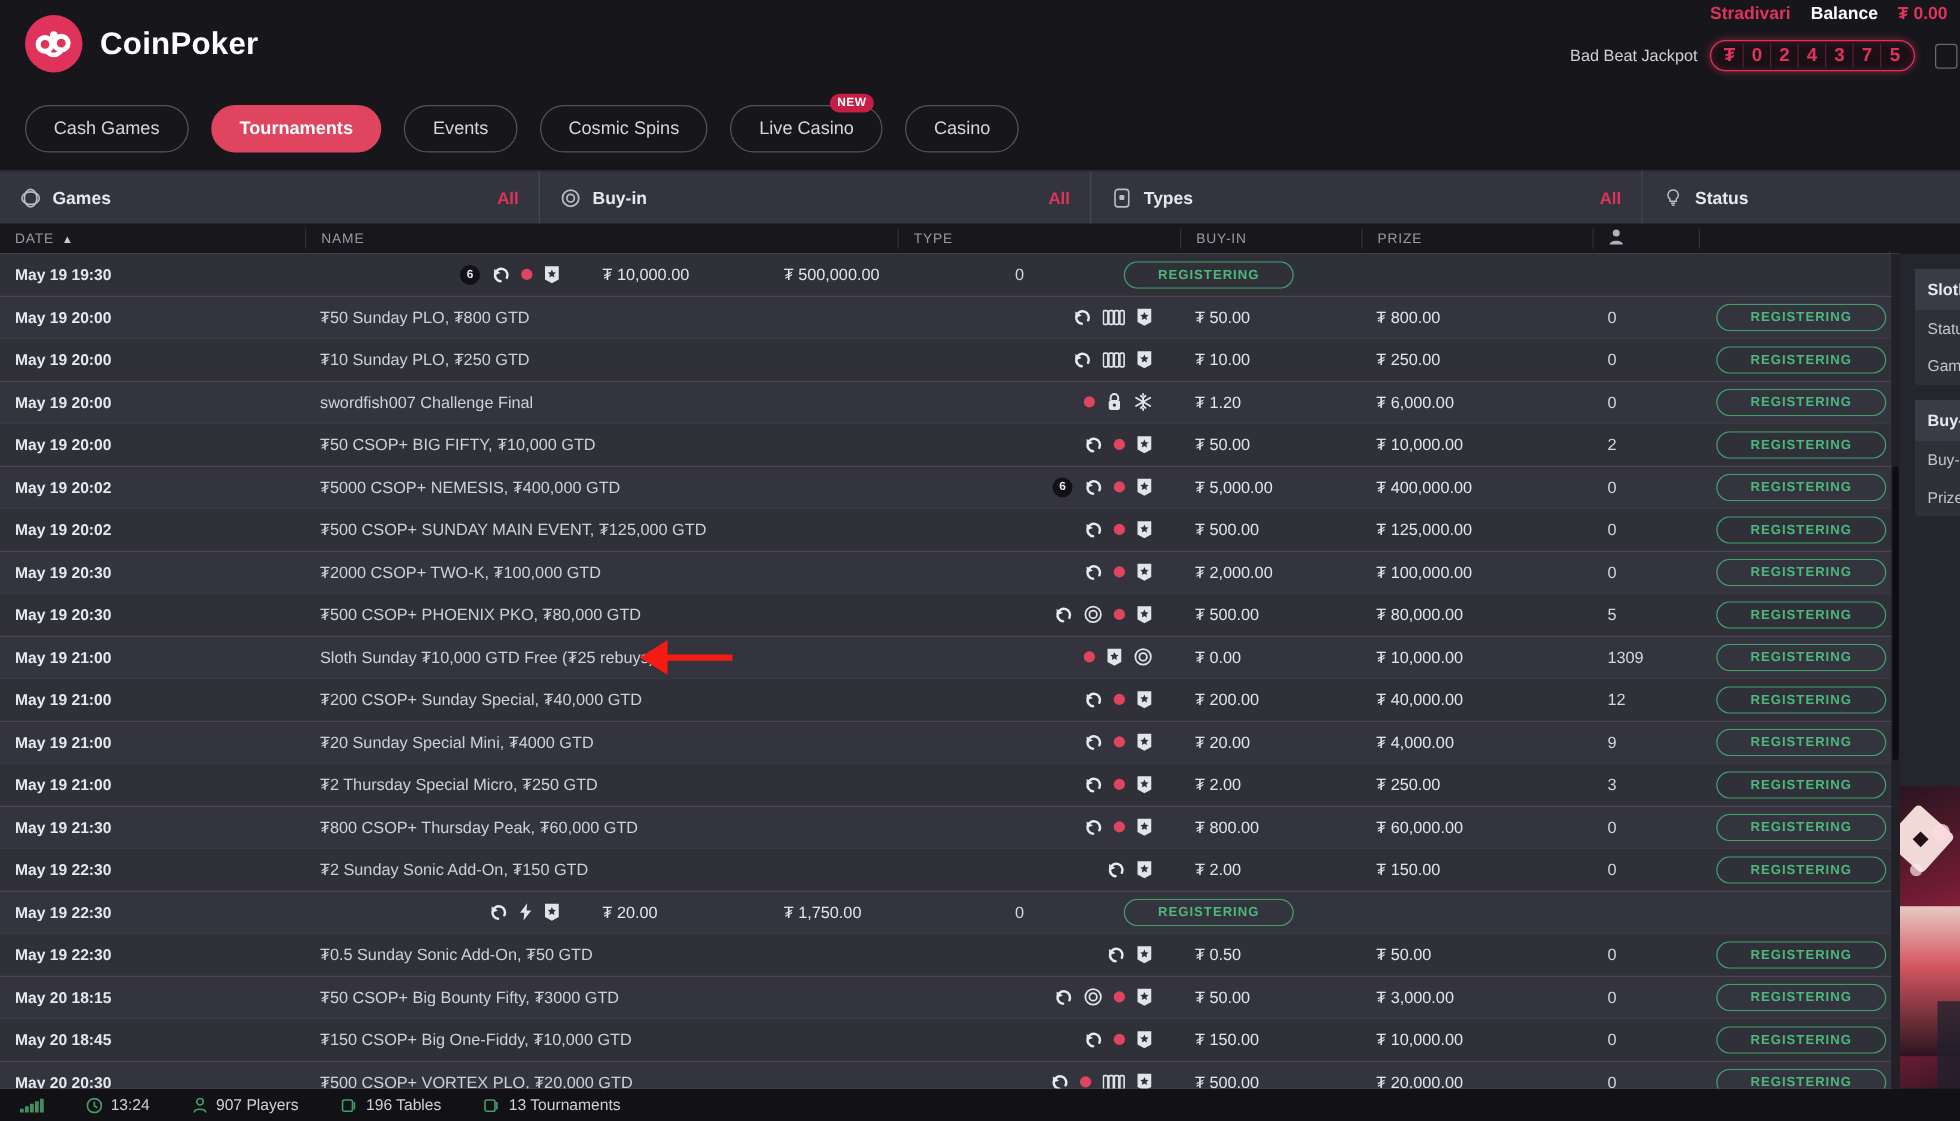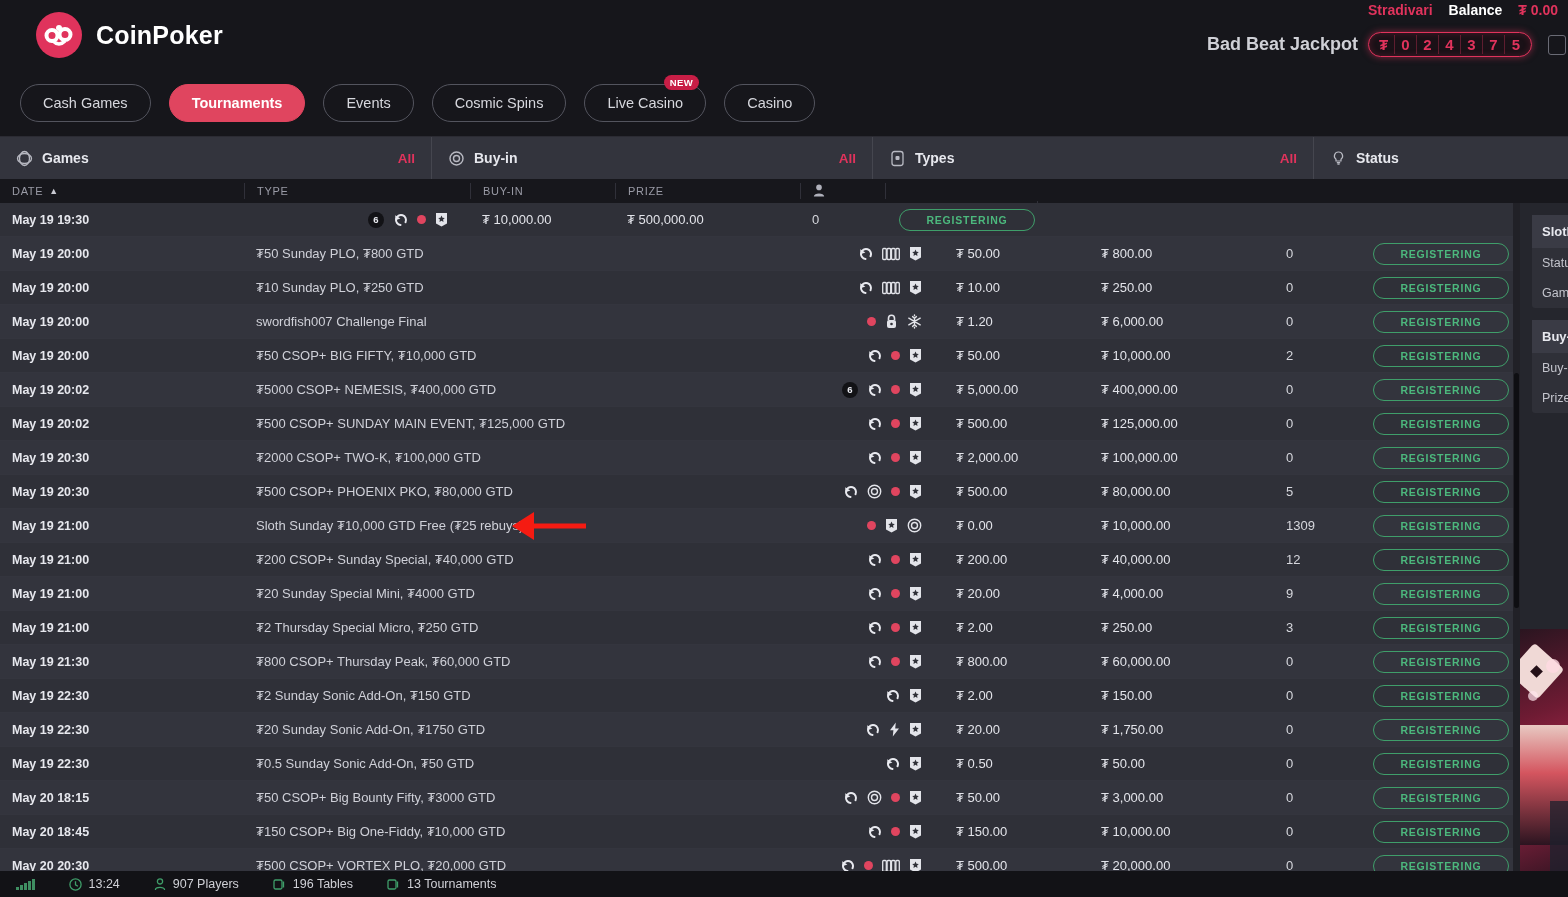--- a/index.html
+++ b/index.html
@@ -10,42 +10,42 @@
     overflow: hidden;
     color: #d6d7dd;
   }
   .app { position: relative; width: 1568px; height: 897px; }
 
   
   .header {
     position: absolute; top: 0; left: 0; width: 1568px; height: 70px;
     background: #16161b;
   }
-  .brand { position: absolute; left: 36px; top: 12px; display: flex; align-items: center; gap: 14px; }
+  .brand { position: absolute; left: 20px; top: 12px; display: flex; align-items: center; gap: 14px; }
   .logo-circle {
     width: 46px; height: 46px; border-radius: 50%;
     background: #e0335c; position: relative;
     display: flex; align-items: center; justify-content: center;
   }
   .logo-circle svg { display:block; }
   .brand-name { font-size: 25px; font-weight: 700; color: #fff; letter-spacing: .2px; }
 
   .acct-row {
     position: absolute; right: 10px; top: 2px;
     display: flex; align-items: center; gap: 16px; font-size: 14px;
   }
   .acct-name { color: #e0335c; font-weight: 700; }
   .bal-label { color: #fff; font-weight: 700; }
   .bal-val { color: #e0335c; font-weight: 700; }
 
   .jackpot-row {
     position: absolute; right: 2px; top: 32px;
     display: flex; align-items: center; gap: 10px;
   }
-  .jp-label { color: #cfd0d6; font-size: 18px; font-weight: 700; }
+  .jp-label { color: #cfd0d6; font-size: 13px; font-weight: 400; }
   .jp-counter {
     display: flex; align-items: center;
     border: 1px solid #e0335c; border-radius: 14px;
     padding: 2px 4px; background: #1a1117;
     box-shadow: 0 0 7px rgba(224,51,92,.55), inset 0 0 6px rgba(224,51,92,.25);
   }
   .jp-digit {
     width: 22px; text-align: center; color: #e0335c;
     font-size: 15px; font-weight: 700; padding: 1px 0;
     border-right: 1px solid rgba(224,51,92,.35);
@@ -309,20 +309,21 @@
       </div>
       <span class="filter-all"></span>
     </div>
   </div>
 
   <div class="thead">
     <div class="th th-date">
       <span>DATE</span>
       <span class="sort-caret">▲</span>
     </div>
+    <div class="th th-name">NAME</div>
     <div class="th th-type">TYPE</div>
     <div class="th th-buyin">BUY-IN</div>
     <div class="th th-prize">PRIZE</div>
     <div class="th th-players">
       <span>
         <svg width="12" height="13" viewBox="0 0 12 13">
             <circle cx="6" cy="3.4" r="2.8" fill="#b0b1bb"></circle>
             <path d="M0.8 12.5 C0.8 8.6 11.2 8.6 11.2 12.5z" fill="#b0b1bb"></path>
           </svg>
       </span>
@@ -749,21 +750,20 @@
         </div>
         <div class="c c-buyin">₮ 2.00</div>
         <div class="c c-prize">₮ 150.00</div>
         <div class="c c-players">0</div>
         <div class="c c-status">
           <div class="badge-reg">REGISTERING</div>
         </div>
       </div>
       <div class="row alt">
         <div class="c c-date">May 19 22:30</div>
-        <div class="c c-name">₮20 Sunday Sonic Add-On, ₮1750 GTD</div>
         <div class="c c-type">
           <span class="ic">
             <svg width="15" height="15" viewBox="0 0 15 15">
               <path d="M12.5 10.2 A5 5 0 1 0 7.5 13" fill="none" stroke="#e9eaf0" stroke-width="2" stroke-linecap="round"></path>
               <path d="M2.2 3.2 L2.6 8.2 L7.4 6.4 Z" fill="#e9eaf0"></path>
             </svg>
           </span>
           <span class="ic">
             <svg width="11" height="15" viewBox="0 0 11 15">
               <path d="M6.8 0.6L1 8.2h3.4L3.8 14.4 10 6.4H6.2z" fill="#e3e4ea"></path>

